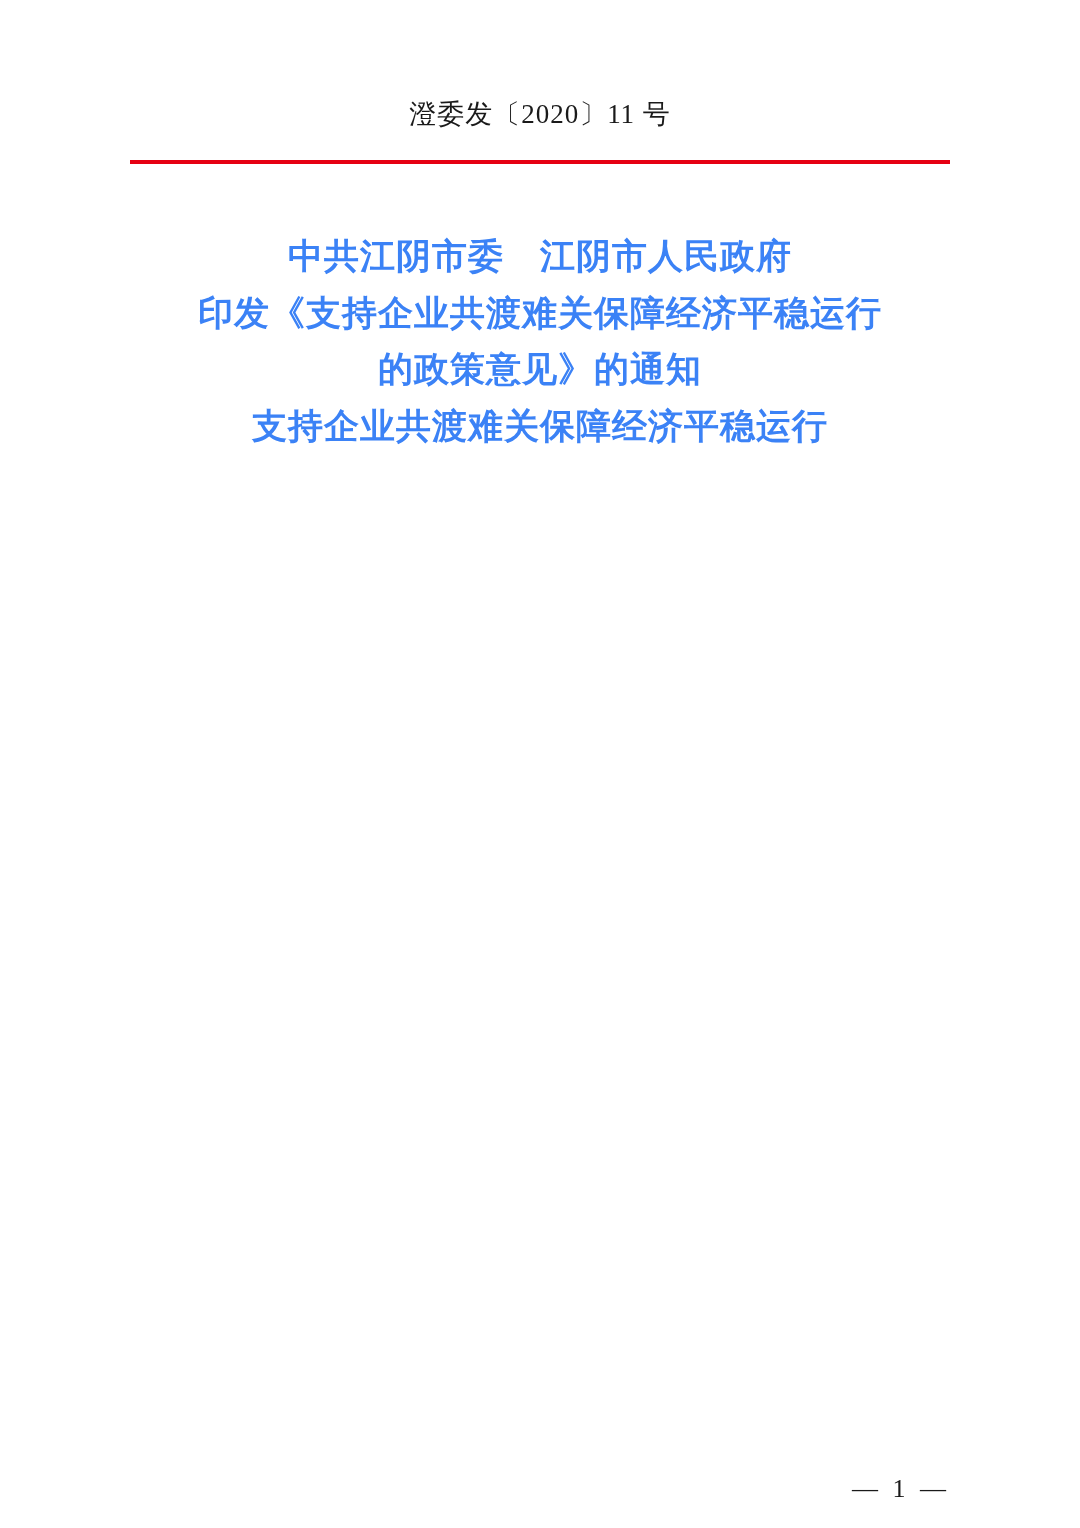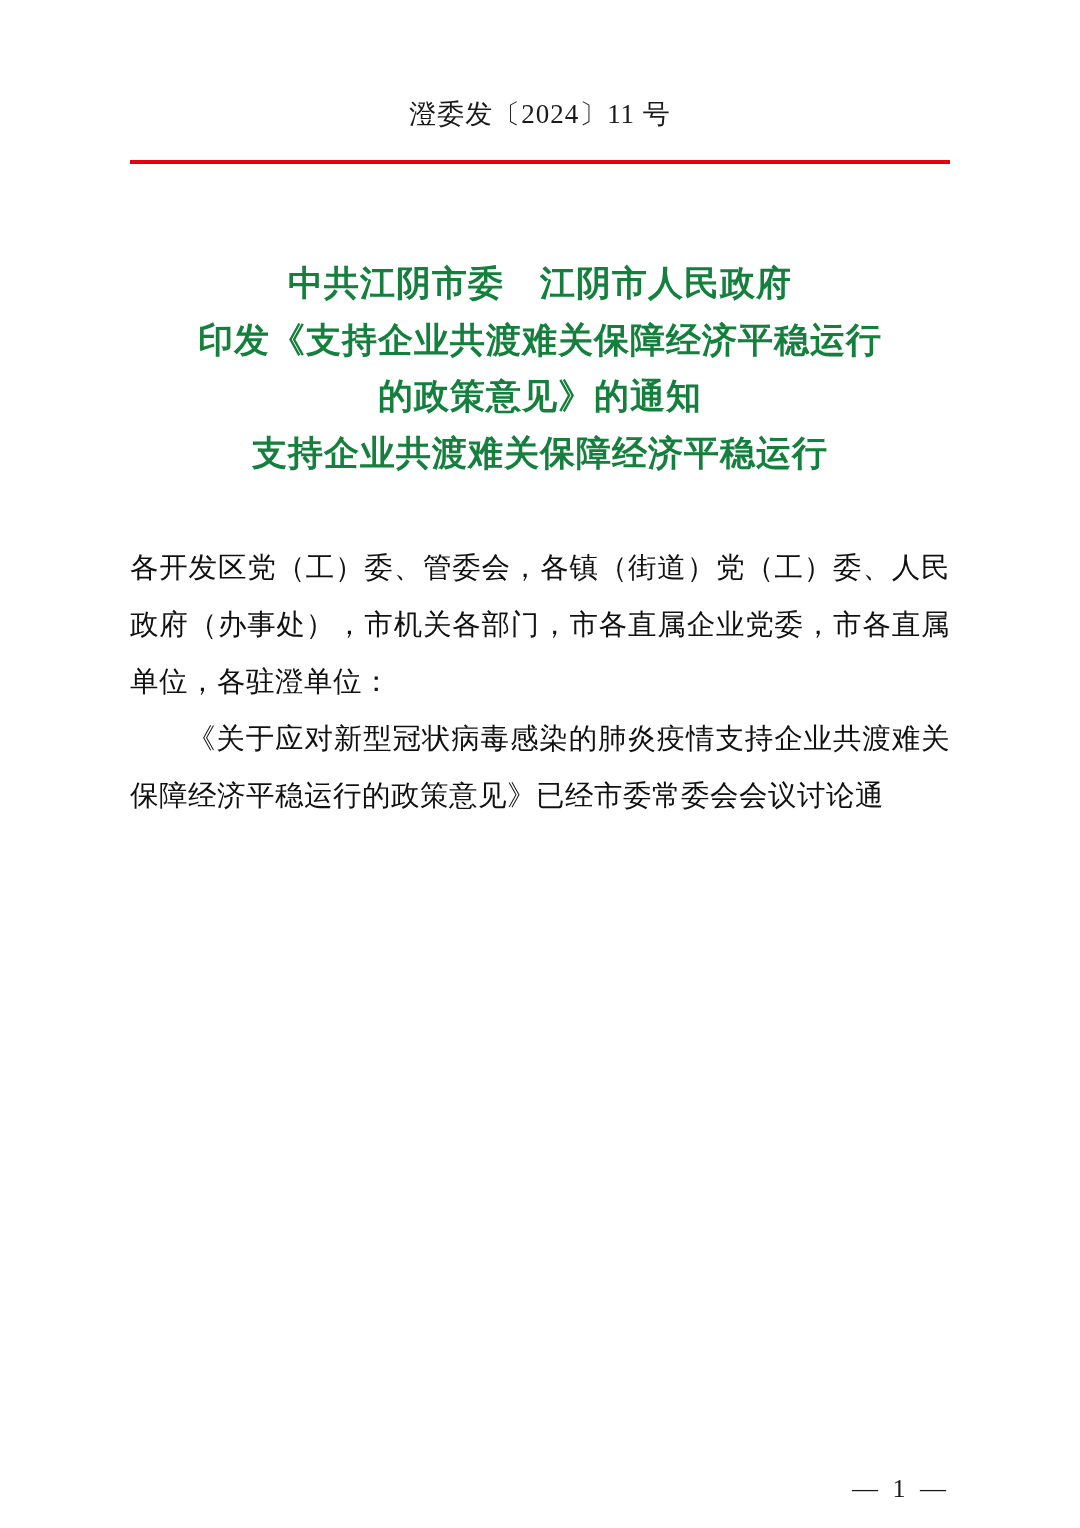--- a/index.html
+++ b/index.html
@@ -52,27 +52,27 @@
   
   .red-rule {
     margin-top: 28px;
     height: 4px;
     background: #e60012;
     width: 100%;
   }
 
   
   .doc-title {
-    margin-top: 92px;
+    margin-top: 65px;
     text-align: center;
     font-weight: 700;
     font-size: 35px;
     line-height: 1.62;
     letter-spacing: 1px;
-    color: #15803d;
+    color: #3b82f6;
   }
   .doc-title .line {
     display: block;
     white-space: nowrap;
   }
 
   
   .body-text {
     margin-top: 56px;
     font-size: 28.5px;
@@ -97,31 +97,27 @@
     letter-spacing: 4px;
     color: #1a1a1a;
   }
 </style>
 </head>
 <body>
 
 <div class="page">
 
 
-  <div class="doc-number">澄委发〔2024〕11 号</div>
+  <div class="doc-number">澄委发〔2020〕11 号</div>
 
   <div class="red-rule"></div>
 
   <div class="doc-title">
     <span class="line">中共江阴市委　江阴市人民政府</span>
     <span class="line">印发《支持企业共渡难关保障经济平稳运行</span>
     <span class="line">的政策意见》的通知</span>
     <span class="line">支持企业共渡难关保障经济平稳运行</span>
   </div>
 
-  <div class="body-text">
-    <p>各开发区党（工）委、管委会，各镇（街道）党（工）委、人民政府（办事处），市机关各部门，市各直属企业党委，市各直属单位，各驻澄单位：</p>
-    <p class="indent">《关于应对新型冠状病毒感染的肺炎疫情支持企业共渡难关保障经济平稳运行的政策意见》已经市委常委会会议讨论通</p>
-  </div>
 
   <div class="page-number">— 1 —</div>
 
 </div>
 
 </body></html>

